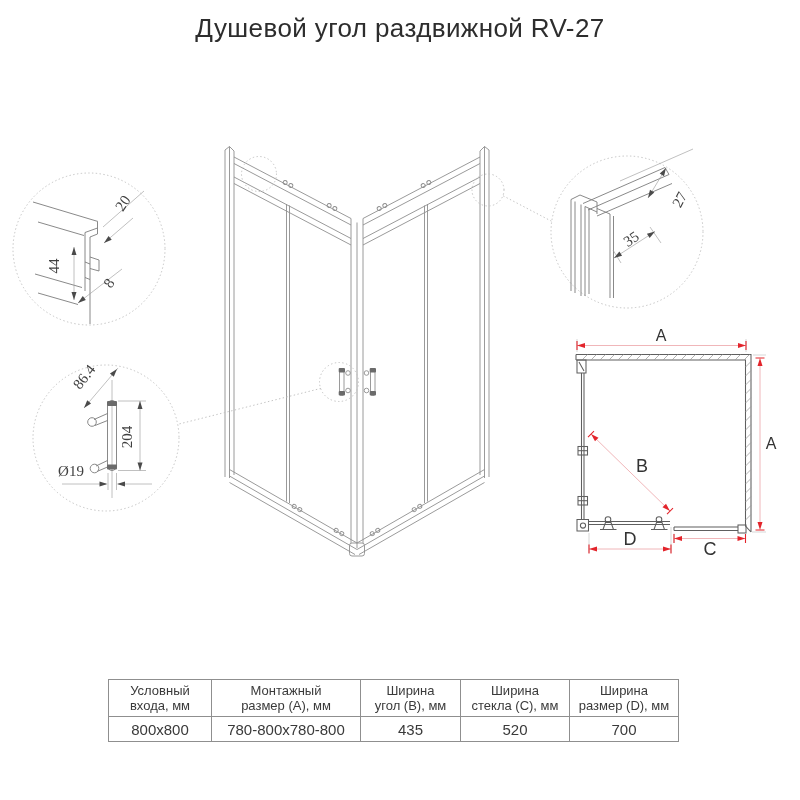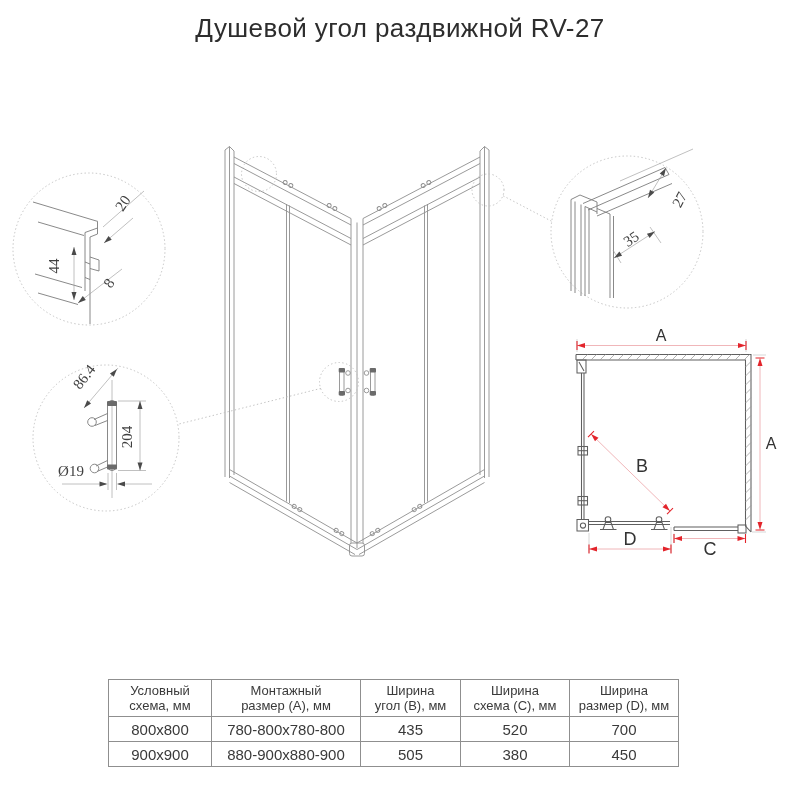--- a/index.html
+++ b/index.html
@@ -216,51 +216,44 @@
       <col style="width:103px">
         <col style="width:149px">
         <col style="width:100px">
       <col style="width:109px">
         <col style="width:109px">
     </colgroup>
     <thead>
       <tr>
         <th>
           <div>Условный</div>
-          <div>схема, мм</div>
+          <div>входа, мм</div>
         </th>
         <th>
           <div>Монтажный</div>
           <div>размер (A), мм</div>
         </th>
         <th>
           <div>Ширина</div>
           <div>угол (B), мм</div>
         </th>
         <th>
           <div>Ширина</div>
-          <div>схема (C), мм</div>
+          <div>стекла (C), мм</div>
         </th>
         <th>
           <div>Ширина</div>
           <div>размер (D), мм</div>
         </th>
       </tr>
     </thead>
     <tbody>
       <tr>
         <td>800x800</td>
         <td>780-800x780-800</td>
         <td>435</td>
         <td>520</td>
         <td>700</td>
       </tr>
-      <tr>
-        <td>900x900</td>
-        <td>880-900x880-900</td>
-        <td>505</td>
-        <td>380</td>
-        <td>450</td>
-      </tr>
     </tbody>
   </table>
 
 </div>
 
 </body></html>

